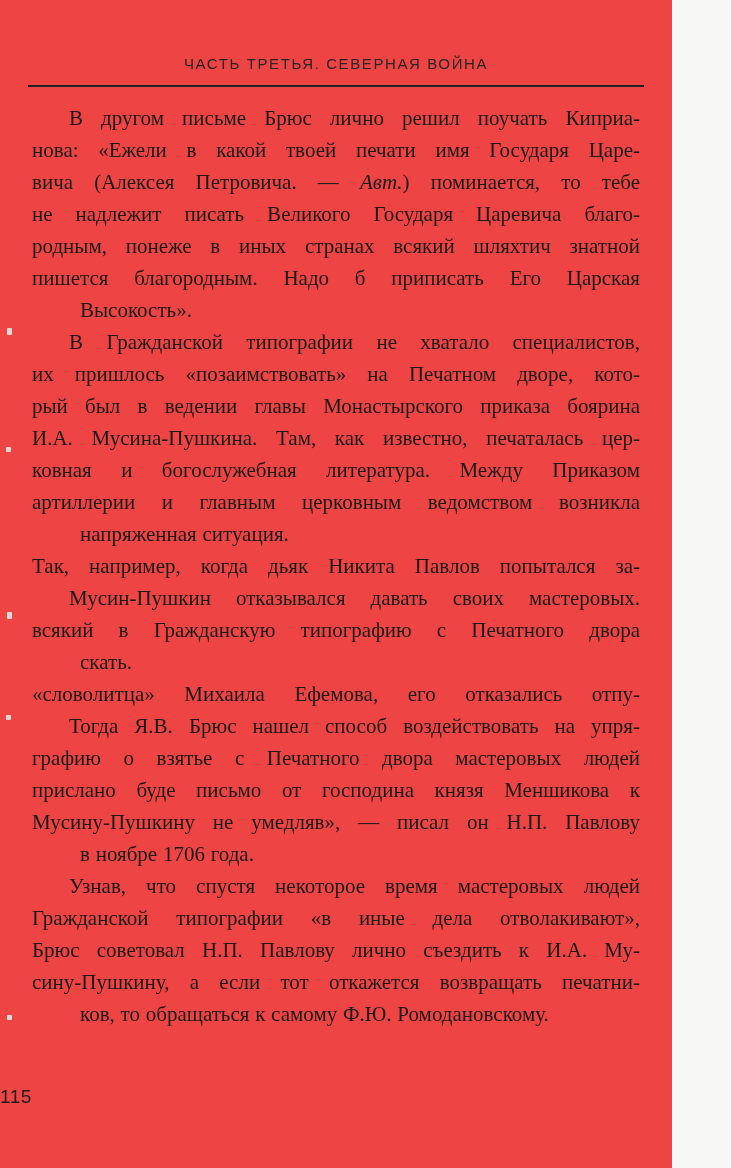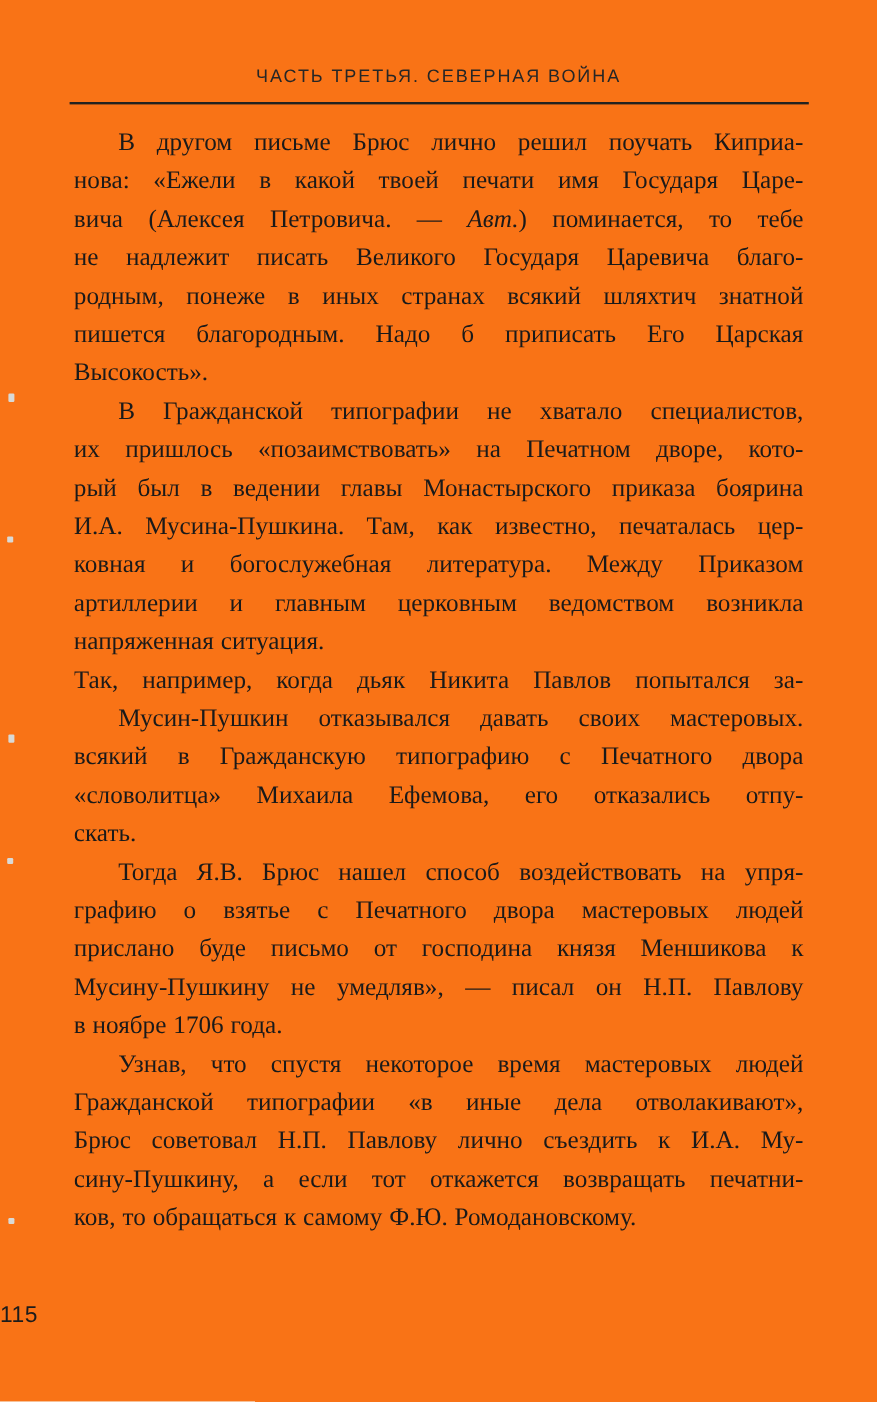--- a/index.html
+++ b/index.html
@@ -2,23 +2,23 @@
 <html lang="ru"><head>
 <meta charset="utf-8">
 <style>
   html, body {
     margin: 0;
     padding: 0;
     background: #f7f7f5;
   }
   .bookpage {
     position: relative;
-    width: 731px;
+    width: 672px;
     height: 1168px;
-    background: #f97316;
+    background: #ef4444;
     font-family: "Liberation Serif", serif;
     color: #1a1a1a;
     overflow: hidden;
   }
   .running-header {
     padding-top: 55px;
     text-align: center;
     font-family: "Liberation Sans", sans-serif;
     font-size: 15px;
     font-weight: 400;
@@ -40,21 +40,21 @@
   }
   .para { margin: 0; }
   .line {
     text-align: justify;
     text-align-last: justify;
     height: 32px;
     overflow: hidden;
     word-spacing: 0.5px;
   }
   .line.first { text-indent: 37px; }
-  .line.last { text-align-last: left; }
+  .line.last { text-align-last: left; margin-left: 48px; }
   .it { font-style: italic; }
   .page-number {
     position: absolute;
     left: 0;
     right: 0;
     top: 1086px;
     font-family: "Liberation Sans", sans-serif;
     font-size: 19px;
     color: #1c1c1c;
     letter-spacing: 0.5px;
@@ -94,22 +94,22 @@
         <div class="line">рый был в ведении главы Монастырского приказа боярина</div>
         <div class="line">И.А. Мусина-Пушкина. Там, как известно, печаталась цер-</div>
         <div class="line">ковная и богослужебная литература. Между Приказом</div>
         <div class="line">артиллерии и главным церковным ведомством возникла</div>
         <div class="line last">напряженная ситуация.</div>
       </div>
       <div class="para">
         <div class="line">Так, например, когда дьяк Никита Павлов попытался за-</div>
         <div class="line first">Мусин-Пушкин отказывался давать своих мастеровых.</div>
         <div class="line">всякий в Гражданскую типографию с Печатного двора</div>
+        <div class="line last">скать.</div>
         <div class="line">«словолитца» Михаила Ефемова, его отказались отпу-</div>
-        <div class="line last">скать.</div>
       </div>
       <div class="para">
         <div class="line first">Тогда Я.В. Брюс нашел способ воздействовать на упря-</div>
         <div class="line">графию о взятье с Печатного двора мастеровых людей</div>
         <div class="line">прислано буде письмо от господина князя Меншикова к</div>
         <div class="line">Мусину-Пушкину не умедляв», — писал он Н.П. Павлову</div>
         <div class="line last">в ноябре 1706 года.</div>
       </div>
       <div class="para">
         <div class="line first">Узнав, что спустя некоторое время мастеровых людей</div>

